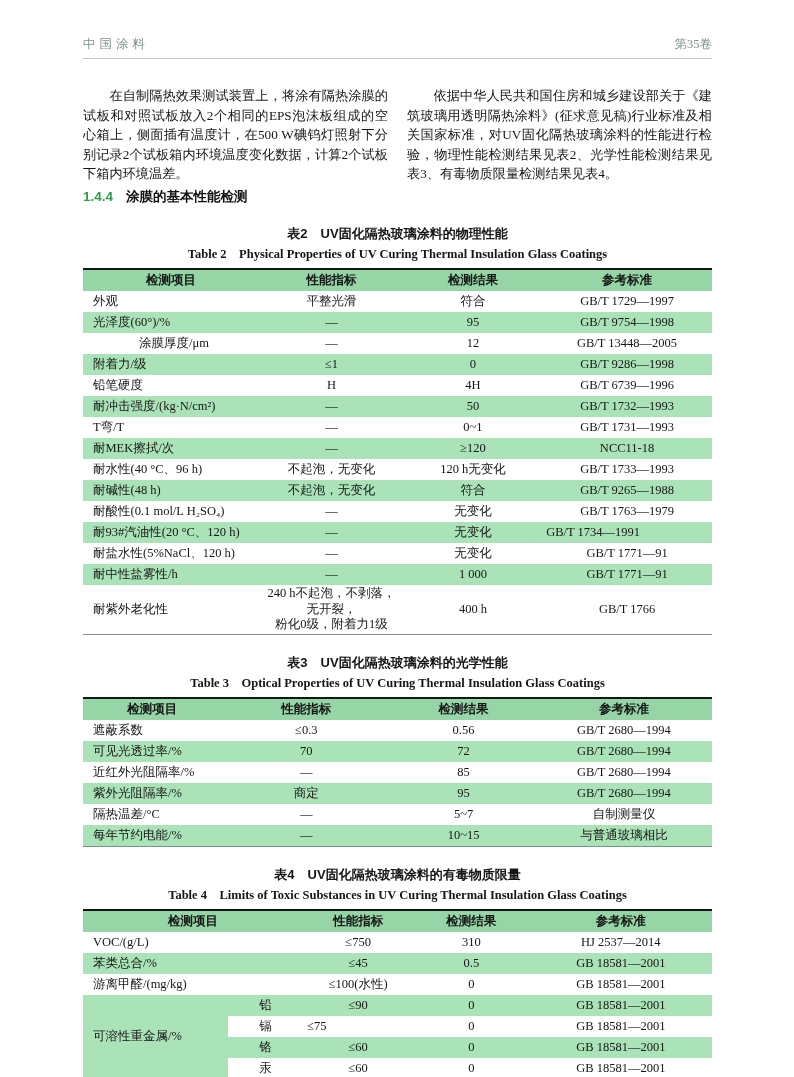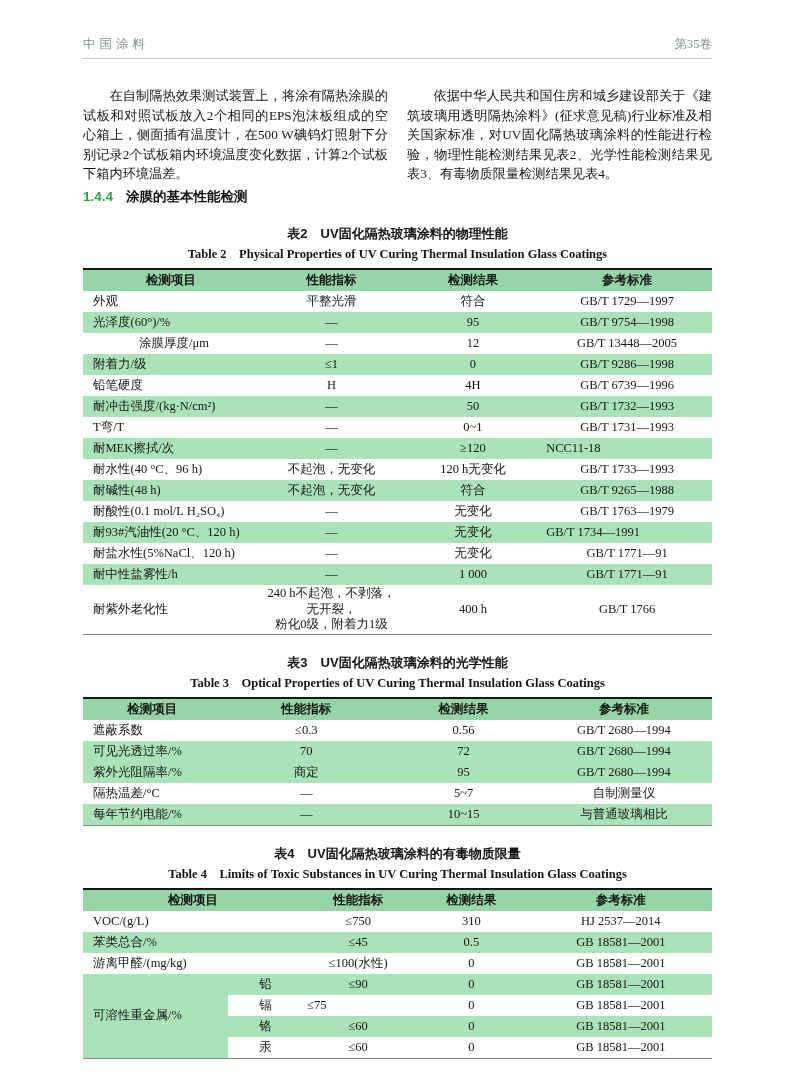--- a/index.html
+++ b/index.html
@@ -117,21 +117,21 @@
             <tr>
               <td style="text-align: left; padding-left: 10px;">T弯/T</td>
               <td style="text-align: center;">—</td>
               <td style="text-align: center;">0~1</td>
               <td style="text-align: center;">GB/T 1731—1993</td>
             </tr>
             <tr class="shade">
               <td style="text-align: left; padding-left: 10px;">耐MEK擦拭/次</td>
               <td style="text-align: center;">—</td>
               <td style="text-align: center;">≥120</td>
-              <td style="">NCC11-18</td>
+              <td style="text-align: center;">NCC11-18</td>
             </tr>
             <tr>
               <td style="text-align: left; padding-left: 10px;">耐水性(40 °C、96 h)</td>
               <td style="text-align: center;">不起泡，无变化</td>
               <td style="text-align: center;">120 h无变化</td>
               <td style="text-align: center;">GB/T 1733—1993</td>
             </tr>
             <tr class="shade">
               <td style="text-align: left; padding-left: 10px;">耐碱性(48 h)</td>
               <td style="text-align: center;">不起泡，无变化</td>
@@ -195,20 +195,26 @@
             <tr>
               <td style="text-align: left; padding-left: 10px;">遮蔽系数</td>
               <td style="text-align: center;">≤0.3</td>
               <td style="text-align: center;">0.56</td>
               <td style="text-align: center;">GB/T 2680—1994</td>
             </tr>
             <tr class="shade">
               <td style="text-align: left; padding-left: 10px;">可见光透过率/%</td>
               <td style="text-align: center;">70</td>
               <td style="text-align: center;">72</td>
+              <td style="text-align: center;">GB/T 2680—1994</td>
+            </tr>
+            <tr>
+              <td style="text-align: left; padding-left: 10px;">近红外光阻隔率/%</td>
+              <td style="text-align: center;">—</td>
+              <td style="text-align: center;">85</td>
               <td style="text-align: center;">GB/T 2680—1994</td>
             </tr>
             <tr class="shade">
               <td style="text-align: left; padding-left: 10px;">紫外光阻隔率/%</td>
               <td style="text-align: center;">商定</td>
               <td style="text-align: center;">95</td>
               <td style="text-align: center;">GB/T 2680—1994</td>
             </tr>
             <tr>
               <td style="text-align: left; padding-left: 10px;">隔热温差/°C</td>

